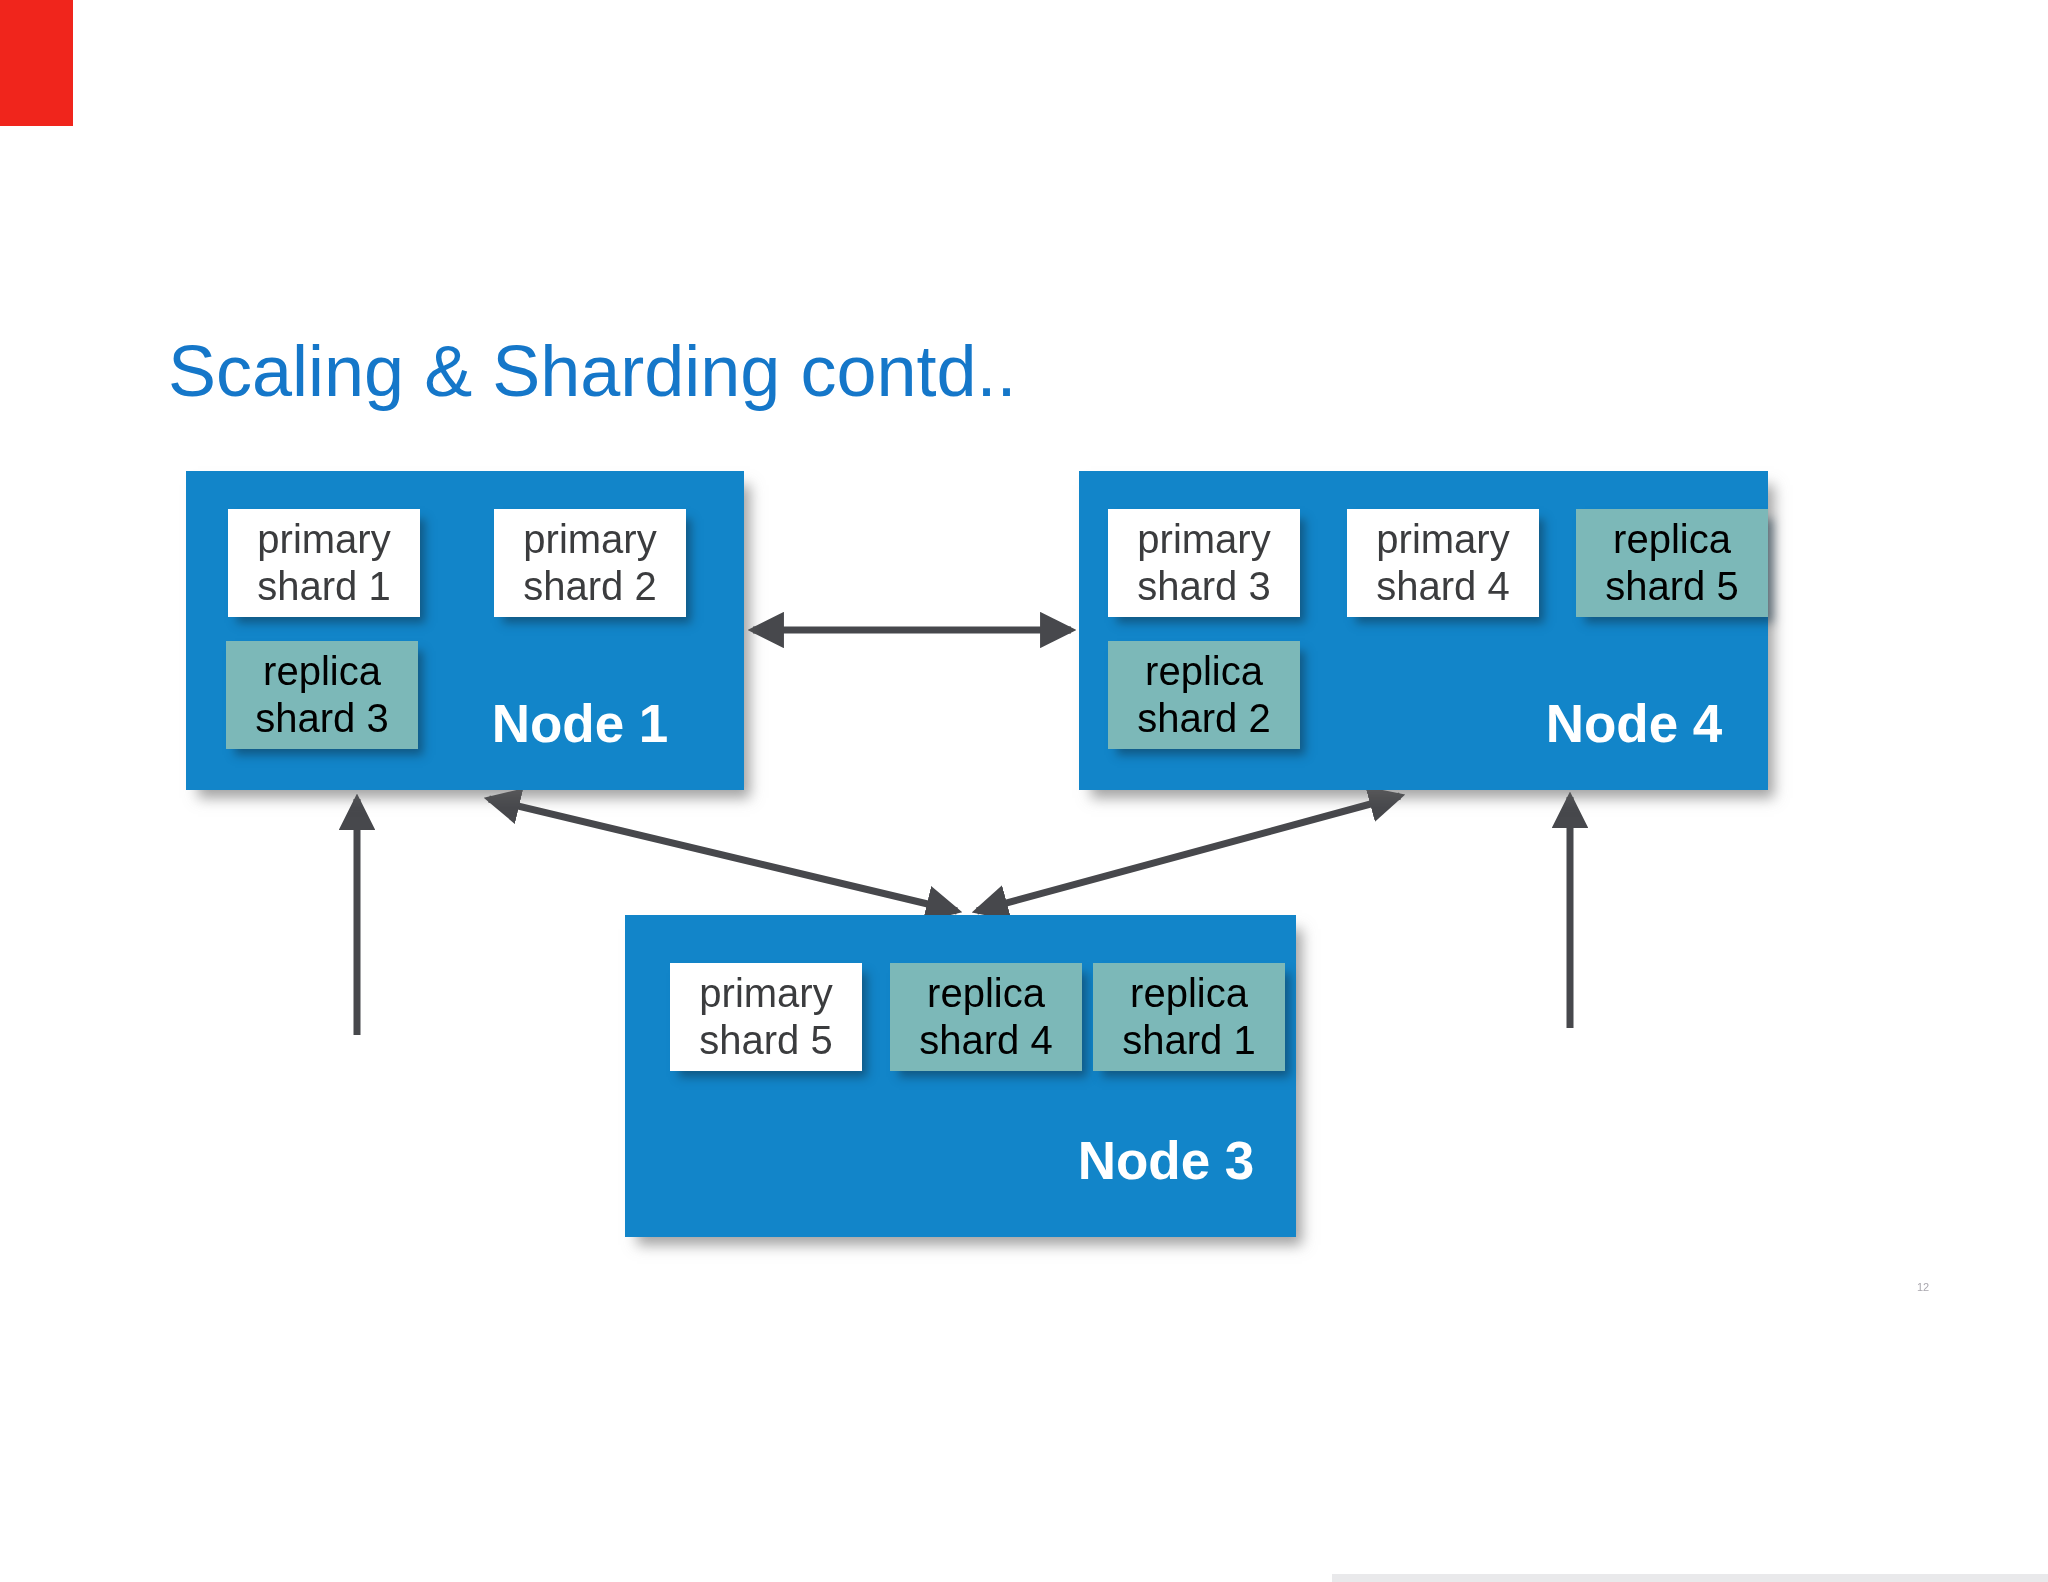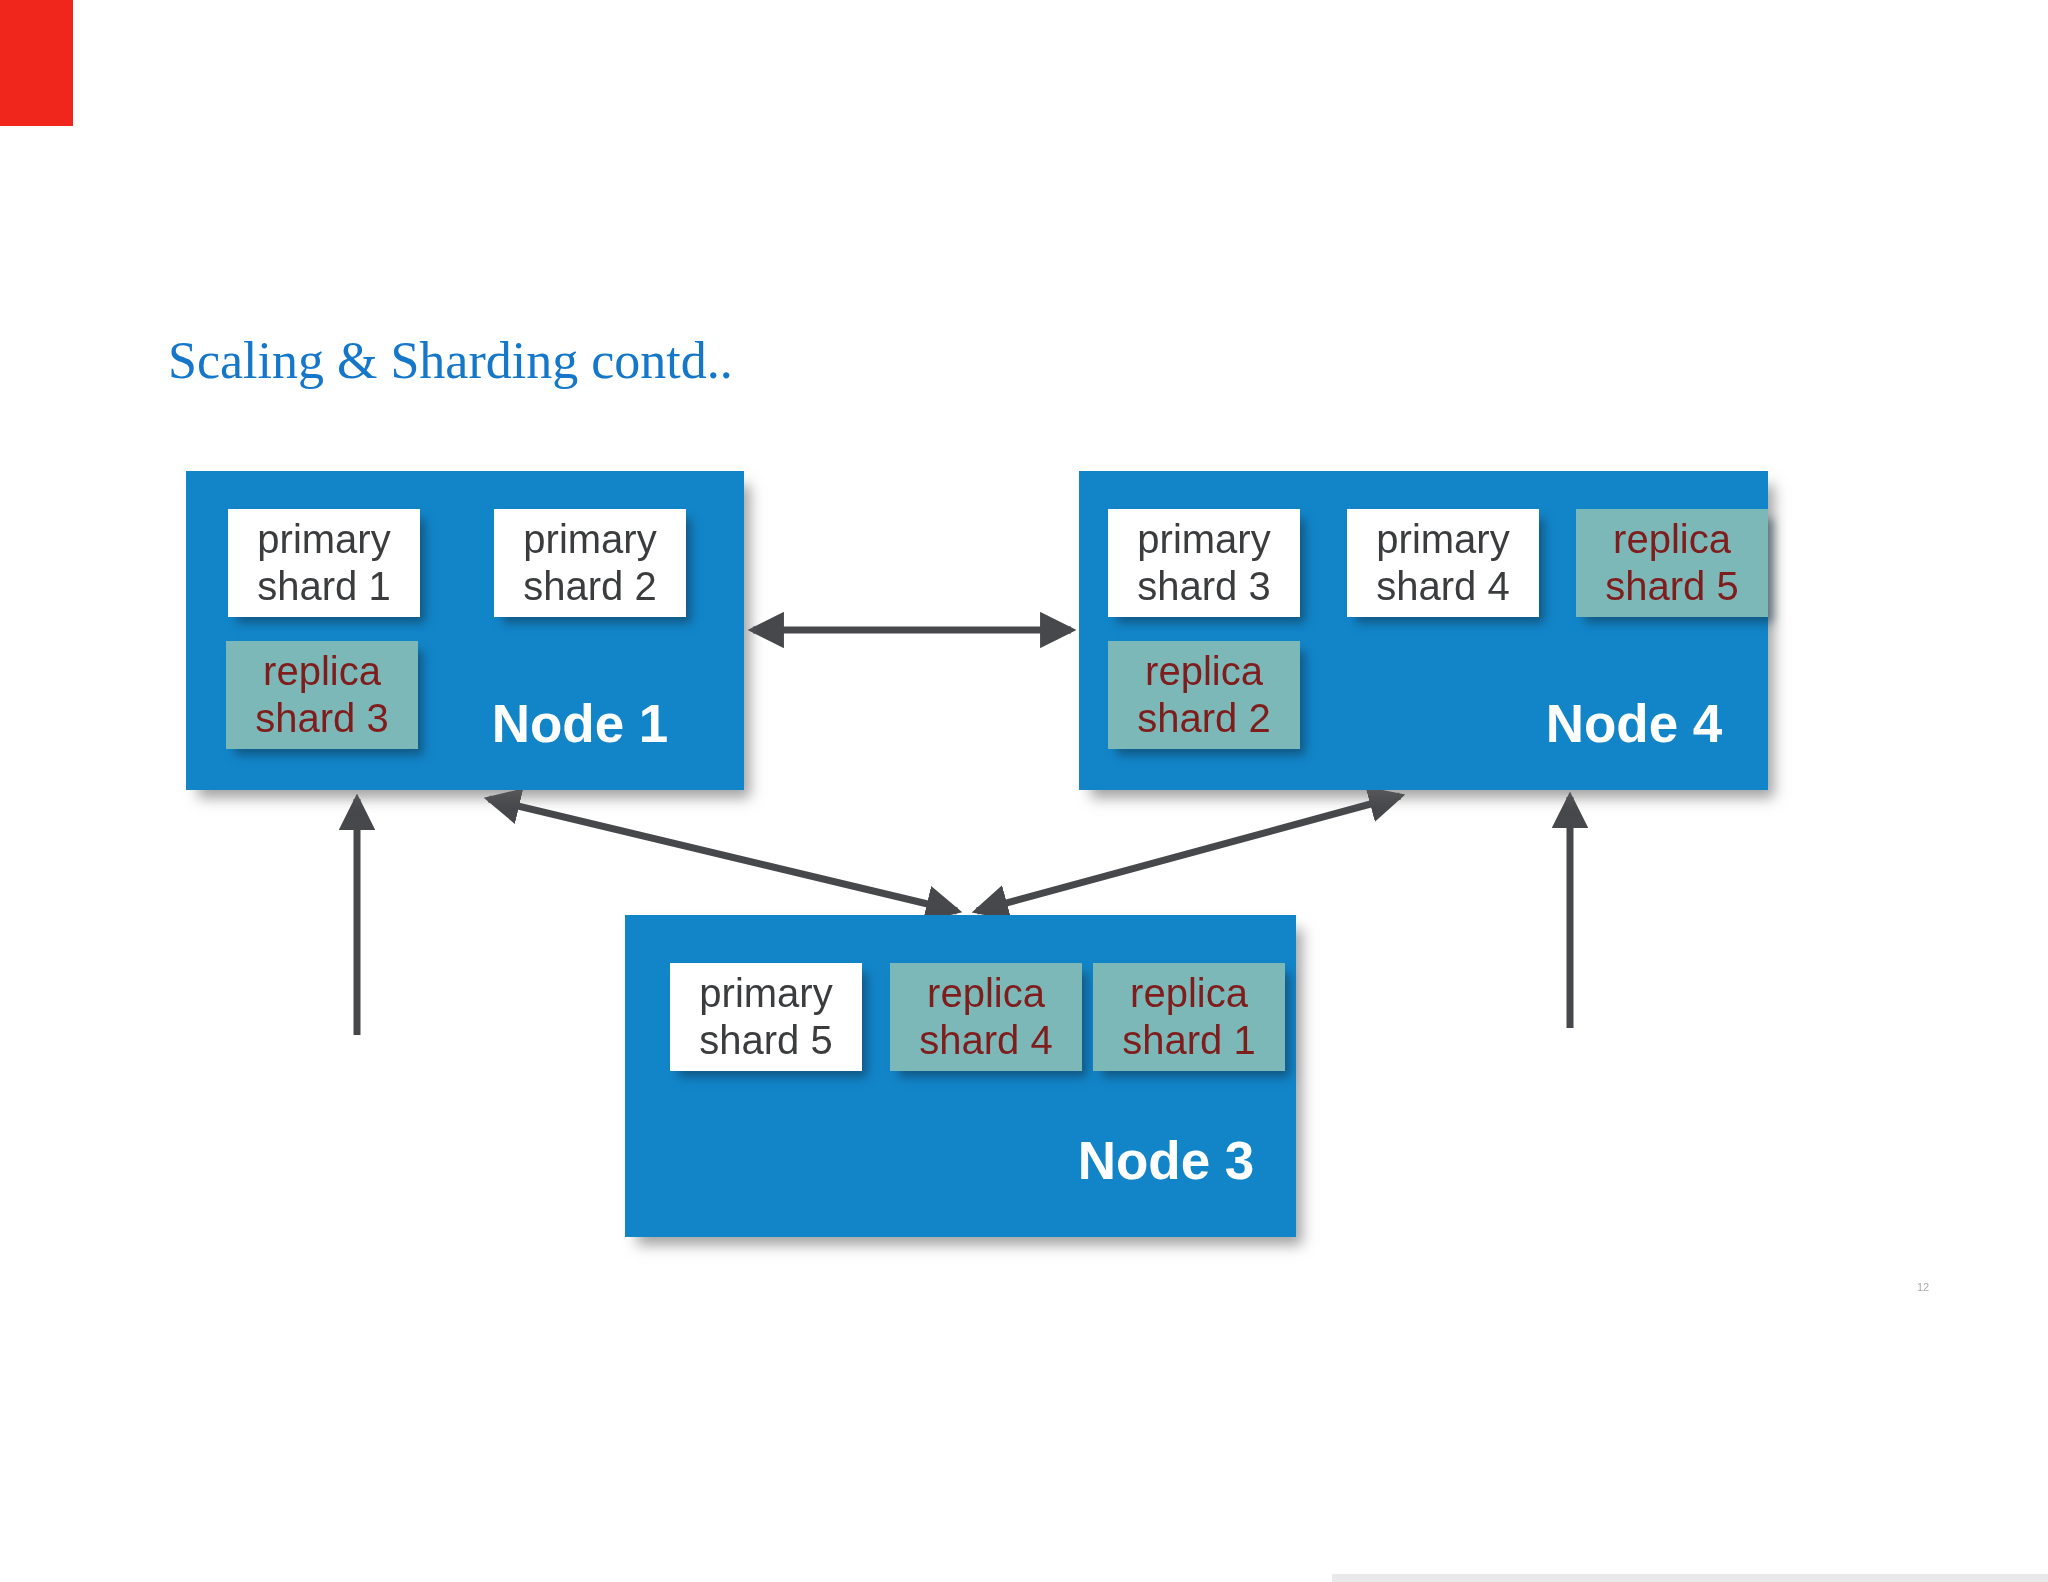--- a/index.html
+++ b/index.html
@@ -24,26 +24,25 @@
     left: 0;
     top: 0;
     width: 73px;
     height: 126px;
     background: var(--red-marker, #f0251c);
   }
   .slide-title {
     position: absolute;
     left: 168px;
     top: 332px;
-    font-size: 52px;
+    font-size: 72px;
     line-height: 1.1;
     color: var(--title-blue, #1577c9);
     white-space: nowrap;
     letter-spacing: 0px;
-    font-family: Liberation Serif, serif;
   }
   .node {
     position: absolute;
     background: var(--node-blue, #1285c9);
     box-shadow: 9px 11px 13px -3px rgba(100, 100, 100, 0.6);
   }
   .node-1 { left: 186px;  top: 471px; width: 558px; height: 319px; }
   .node-2 { left: 1079px; top: 471px; width: 689px; height: 319px; }
   .node-3 { left: 625px;  top: 915px; width: 671px; height: 322px; }
   .shard {
@@ -58,21 +57,21 @@
     font-size: 40px;
     line-height: 1.17;
     box-shadow: 7px 8px 9px -2px rgba(15, 45, 65, 0.5);
   }
   .shard.primary {
     background: #ffffff;
     color: var(--shard-text, #3b3c3e);
   }
   .shard.replica {
     background: var(--replica-teal, #7cb8b8);
-    color: #7f1d1d;
+    color: #000000;
     justify-content: center;
   }
   .node-label {
     position: absolute;
     transform: translate(-50%, -50%);
     color: #ffffff;
     font-weight: bold;
     font-size: 53px;
     white-space: nowrap;
   }

